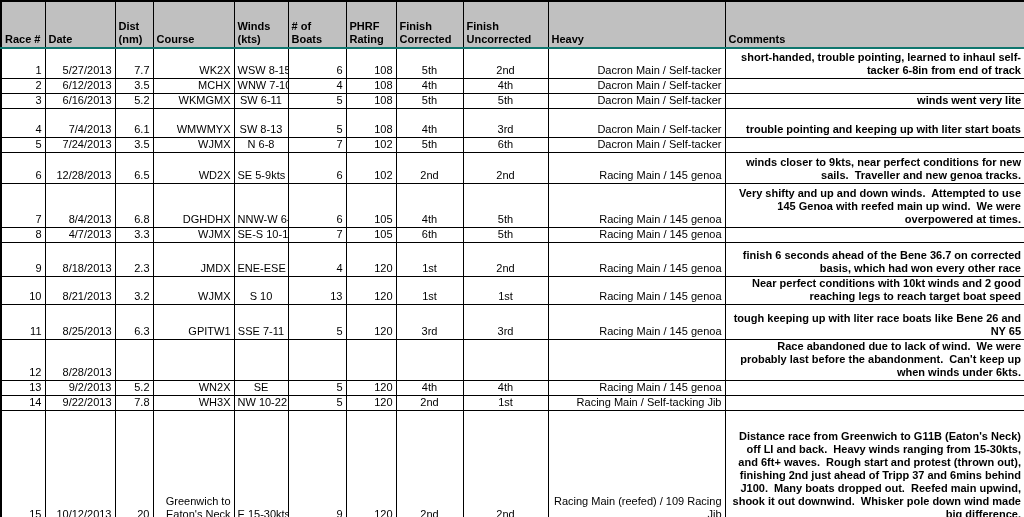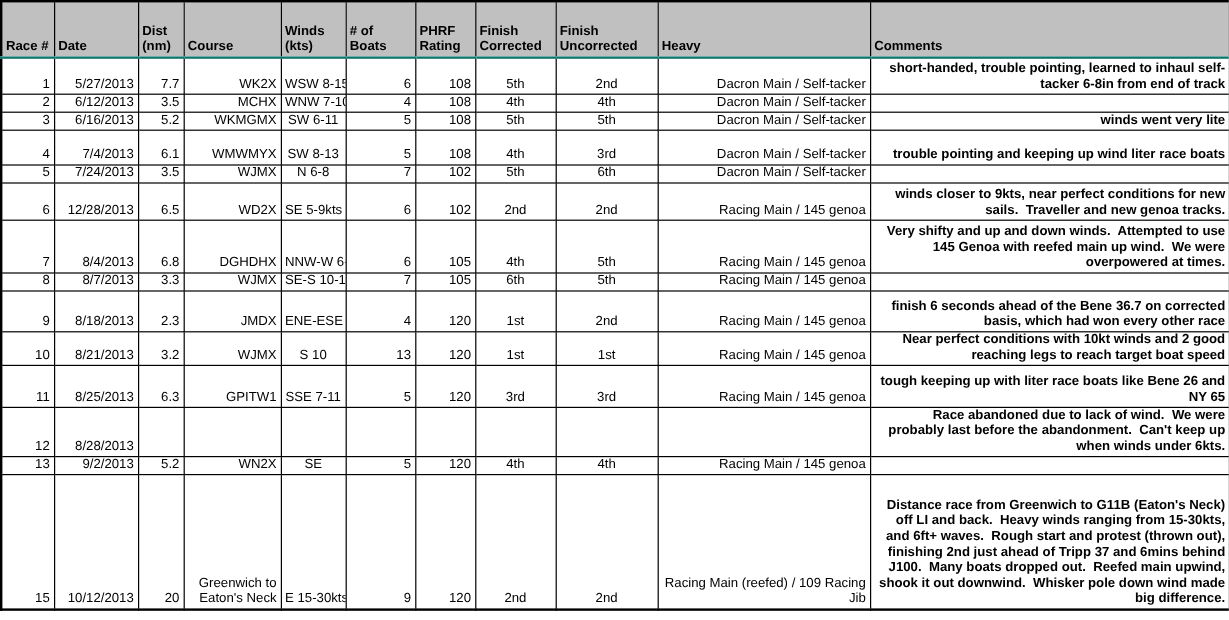--- a/index.html
+++ b/index.html
@@ -123,21 +123,21 @@
         <td class="col-race">4</td>
         <td class="col-date">7/4/2013</td>
         <td class="col-dist">6.1</td>
         <td class="col-course">WMWMYX</td>
         <td class="col-winds">SW 8-13</td>
         <td class="col-boats">5</td>
         <td class="col-phrf">108</td>
         <td class="col-fincor">4th</td>
         <td class="col-finunc">3rd</td>
         <td class="col-sails">Dacron Main / Self-tacker</td>
-        <td class="col-comments">trouble pointing and keeping up wind liter race boats</td>
+        <td class="col-comments">trouble pointing and keeping up with liter start boats</td>
       </tr>
       <tr style="height: 13px;">
         <td class="col-race">5</td>
         <td class="col-date">7/24/2013</td>
         <td class="col-dist">3.5</td>
         <td class="col-course">WJMX</td>
         <td class="col-winds">N 6-8</td>
         <td class="col-boats">7</td>
         <td class="col-phrf">102</td>
         <td class="col-fincor">5th</td>
@@ -166,21 +166,21 @@
         <td class="col-winds">NNW-W 6-1</td>
         <td class="col-boats">6</td>
         <td class="col-phrf">105</td>
         <td class="col-fincor">4th</td>
         <td class="col-finunc">5th</td>
         <td class="col-sails">Racing Main / 145 genoa</td>
         <td class="col-comments">Very shifty and up and down winds.  Attempted to use 145 Genoa with reefed main up wind.  We were overpowered at times.</td>
       </tr>
       <tr style="height: 14px;">
         <td class="col-race">8</td>
-        <td class="col-date">8/7/2013</td>
+        <td class="col-date">4/7/2013</td>
         <td class="col-dist">3.3</td>
         <td class="col-course">WJMX</td>
         <td class="col-winds">SE-S 10-12</td>
         <td class="col-boats">7</td>
         <td class="col-phrf">105</td>
         <td class="col-fincor">6th</td>
         <td class="col-finunc">5th</td>
         <td class="col-sails">Racing Main / 145 genoa</td>
         <td class="col-comments"></td>
       </tr>
@@ -242,20 +242,33 @@
         <td class="col-dist">5.2</td>
         <td class="col-course">WN2X</td>
         <td class="col-winds">SE</td>
         <td class="col-boats">5</td>
         <td class="col-phrf">120</td>
         <td class="col-fincor">4th</td>
         <td class="col-finunc">4th</td>
         <td class="col-sails">Racing Main / 145 genoa</td>
         <td class="col-comments"></td>
       </tr>
+      <tr style="height: 15px;">
+        <td class="col-race">14</td>
+        <td class="col-date">9/22/2013</td>
+        <td class="col-dist">7.8</td>
+        <td class="col-course">WH3X</td>
+        <td class="col-winds">NW 10-22</td>
+        <td class="col-boats">5</td>
+        <td class="col-phrf">120</td>
+        <td class="col-fincor">2nd</td>
+        <td class="col-finunc">1st</td>
+        <td class="col-sails">Racing Main / Self-tacking Jib</td>
+        <td class="col-comments"></td>
+      </tr>
       <tr style="height: 113px;">
         <td class="col-race">15</td>
         <td class="col-date">10/12/2013</td>
         <td class="col-dist">20</td>
         <td class="col-course">Greenwich to Eaton's Neck</td>
         <td class="col-winds">E 15-30kts</td>
         <td class="col-boats">9</td>
         <td class="col-phrf">120</td>
         <td class="col-fincor">2nd</td>
         <td class="col-finunc">2nd</td>

